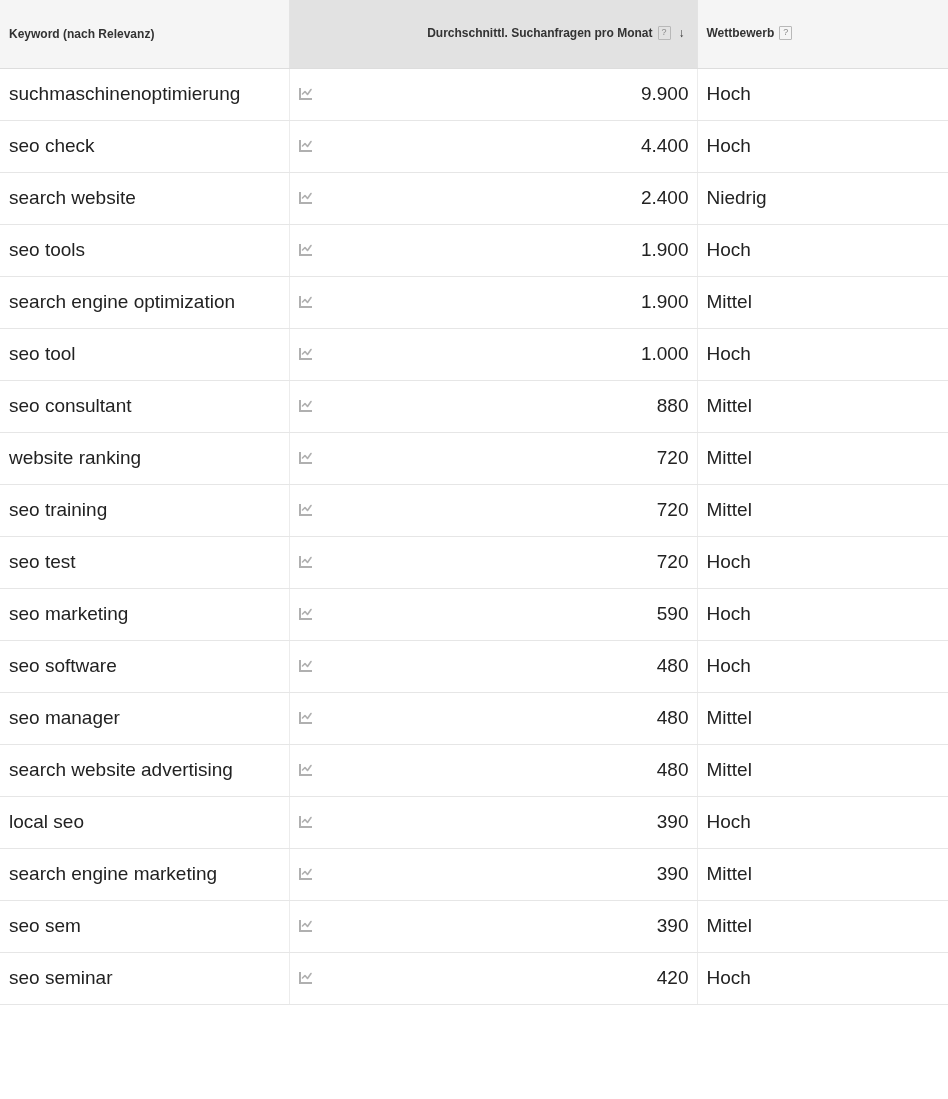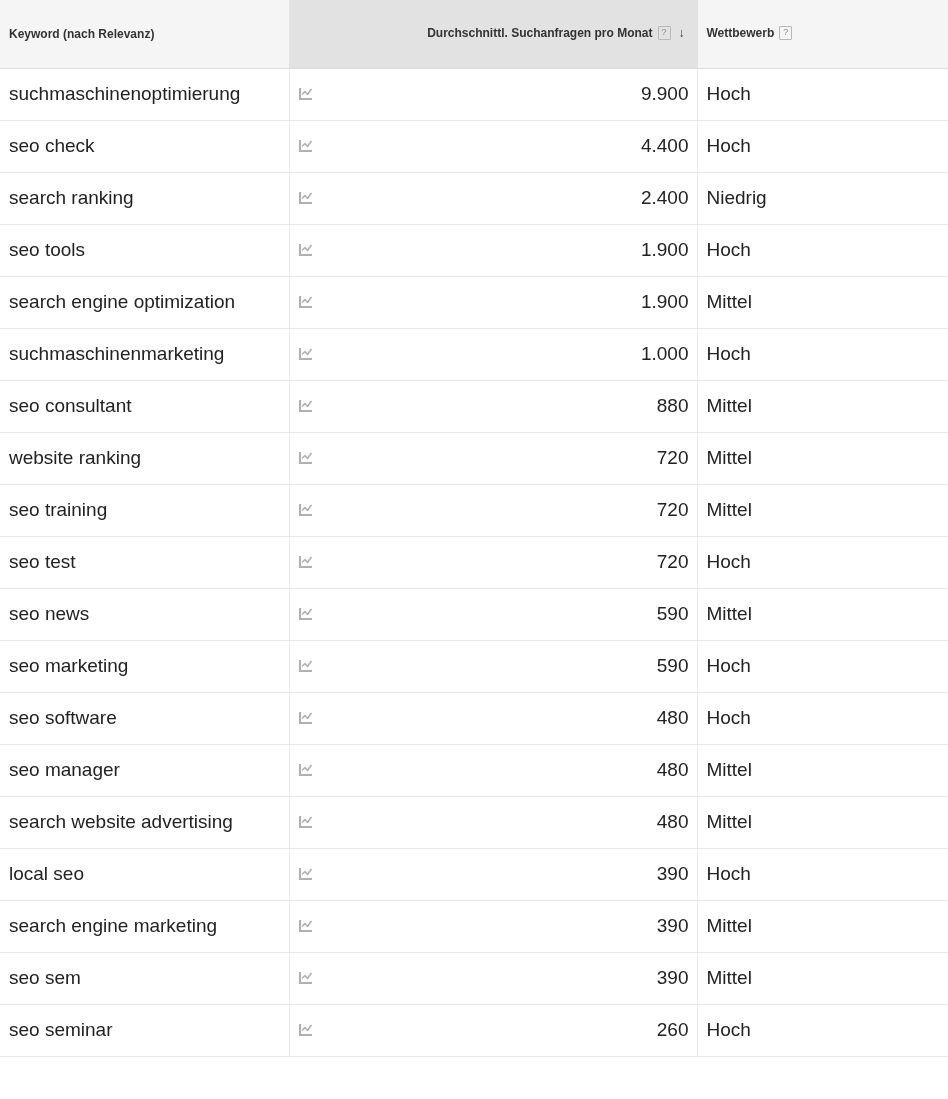--- a/index.html
+++ b/index.html
@@ -159,21 +159,21 @@
       </tr>
       <tr>
         <td class="td-keyword"><span>seo check</span></td>
         <td class="td-volume"><svg class="trend-icon" viewBox="0 0 16 16">
             <path d="M2 2 L2 13 L14 13" fill="none" stroke="#b0b0b0" stroke-width="2"></path>
             <path d="M4.5 8 L7 5.5 L9.5 8.5 L13 3.5" fill="none" stroke="#b0b0b0" stroke-width="1.6" stroke-linejoin="round" stroke-linecap="round"></path>
           </svg><span class="vol-value">4.400</span></td>
         <td class="td-comp"><span>Hoch</span></td>
       </tr>
       <tr>
-        <td class="td-keyword"><span>search ranking</span></td>
+        <td class="td-keyword"><span>search website</span></td>
         <td class="td-volume"><svg class="trend-icon" viewBox="0 0 16 16">
             <path d="M2 2 L2 13 L14 13" fill="none" stroke="#b0b0b0" stroke-width="2"></path>
             <path d="M4.5 8 L7 5.5 L9.5 8.5 L13 3.5" fill="none" stroke="#b0b0b0" stroke-width="1.6" stroke-linejoin="round" stroke-linecap="round"></path>
           </svg><span class="vol-value">2.400</span></td>
         <td class="td-comp"><span>Niedrig</span></td>
       </tr>
       <tr>
         <td class="td-keyword"><span>seo tools</span></td>
         <td class="td-volume"><svg class="trend-icon" viewBox="0 0 16 16">
             <path d="M2 2 L2 13 L14 13" fill="none" stroke="#b0b0b0" stroke-width="2"></path>
@@ -183,21 +183,21 @@
       </tr>
       <tr>
         <td class="td-keyword"><span>search engine optimization</span></td>
         <td class="td-volume"><svg class="trend-icon" viewBox="0 0 16 16">
             <path d="M2 2 L2 13 L14 13" fill="none" stroke="#b0b0b0" stroke-width="2"></path>
             <path d="M4.5 8 L7 5.5 L9.5 8.5 L13 3.5" fill="none" stroke="#b0b0b0" stroke-width="1.6" stroke-linejoin="round" stroke-linecap="round"></path>
           </svg><span class="vol-value">1.900</span></td>
         <td class="td-comp"><span>Mittel</span></td>
       </tr>
       <tr>
-        <td class="td-keyword"><span>suchmaschinenmarketing</span></td>
+        <td class="td-keyword"><span>seo tool</span></td>
         <td class="td-volume"><svg class="trend-icon" viewBox="0 0 16 16">
             <path d="M2 2 L2 13 L14 13" fill="none" stroke="#b0b0b0" stroke-width="2"></path>
             <path d="M4.5 8 L7 5.5 L9.5 8.5 L13 3.5" fill="none" stroke="#b0b0b0" stroke-width="1.6" stroke-linejoin="round" stroke-linecap="round"></path>
           </svg><span class="vol-value">1.000</span></td>
         <td class="td-comp"><span>Hoch</span></td>
       </tr>
       <tr>
         <td class="td-keyword"><span>seo consultant</span></td>
         <td class="td-volume"><svg class="trend-icon" viewBox="0 0 16 16">
             <path d="M2 2 L2 13 L14 13" fill="none" stroke="#b0b0b0" stroke-width="2"></path>
@@ -223,33 +223,25 @@
       </tr>
       <tr>
         <td class="td-keyword"><span>seo test</span></td>
         <td class="td-volume"><svg class="trend-icon" viewBox="0 0 16 16">
             <path d="M2 2 L2 13 L14 13" fill="none" stroke="#b0b0b0" stroke-width="2"></path>
             <path d="M4.5 8 L7 5.5 L9.5 8.5 L13 3.5" fill="none" stroke="#b0b0b0" stroke-width="1.6" stroke-linejoin="round" stroke-linecap="round"></path>
           </svg><span class="vol-value">720</span></td>
         <td class="td-comp"><span>Hoch</span></td>
       </tr>
       <tr>
-        <td class="td-keyword"><span>seo news</span></td>
+        <td class="td-keyword"><span>seo marketing</span></td>
         <td class="td-volume"><svg class="trend-icon" viewBox="0 0 16 16">
             <path d="M2 2 L2 13 L14 13" fill="none" stroke="#b0b0b0" stroke-width="2"></path>
             <path d="M4.5 8 L7 5.5 L9.5 8.5 L13 3.5" fill="none" stroke="#b0b0b0" stroke-width="1.6" stroke-linejoin="round" stroke-linecap="round"></path>
           </svg><span class="vol-value">590</span></td>
-        <td class="td-comp"><span>Mittel</span></td>
-      </tr>
-      <tr>
-        <td class="td-keyword"><span>seo marketing</span></td>
-        <td class="td-volume"><svg class="trend-icon" viewBox="0 0 16 16">
-            <path d="M2 2 L2 13 L14 13" fill="none" stroke="#b0b0b0" stroke-width="2"></path>
-            <path d="M4.5 8 L7 5.5 L9.5 8.5 L13 3.5" fill="none" stroke="#b0b0b0" stroke-width="1.6" stroke-linejoin="round" stroke-linecap="round"></path>
-          </svg><span class="vol-value">590</span></td>
         <td class="td-comp"><span>Hoch</span></td>
       </tr>
       <tr>
         <td class="td-keyword"><span>seo software</span></td>
         <td class="td-volume"><svg class="trend-icon" viewBox="0 0 16 16">
             <path d="M2 2 L2 13 L14 13" fill="none" stroke="#b0b0b0" stroke-width="2"></path>
             <path d="M4.5 8 L7 5.5 L9.5 8.5 L13 3.5" fill="none" stroke="#b0b0b0" stroke-width="1.6" stroke-linejoin="round" stroke-linecap="round"></path>
           </svg><span class="vol-value">480</span></td>
         <td class="td-comp"><span>Hoch</span></td>
       </tr>
@@ -291,17 +283,17 @@
             <path d="M2 2 L2 13 L14 13" fill="none" stroke="#b0b0b0" stroke-width="2"></path>
             <path d="M4.5 8 L7 5.5 L9.5 8.5 L13 3.5" fill="none" stroke="#b0b0b0" stroke-width="1.6" stroke-linejoin="round" stroke-linecap="round"></path>
           </svg><span class="vol-value">390</span></td>
         <td class="td-comp"><span>Mittel</span></td>
       </tr>
       <tr>
         <td class="td-keyword"><span>seo seminar</span></td>
         <td class="td-volume"><svg class="trend-icon" viewBox="0 0 16 16">
             <path d="M2 2 L2 13 L14 13" fill="none" stroke="#b0b0b0" stroke-width="2"></path>
             <path d="M4.5 8 L7 5.5 L9.5 8.5 L13 3.5" fill="none" stroke="#b0b0b0" stroke-width="1.6" stroke-linejoin="round" stroke-linecap="round"></path>
-          </svg><span class="vol-value">260</span></td>
+          </svg><span class="vol-value">420</span></td>
         <td class="td-comp"><span>Hoch</span></td>
       </tr>
     </tbody>
 </table>
 
 </body></html>

